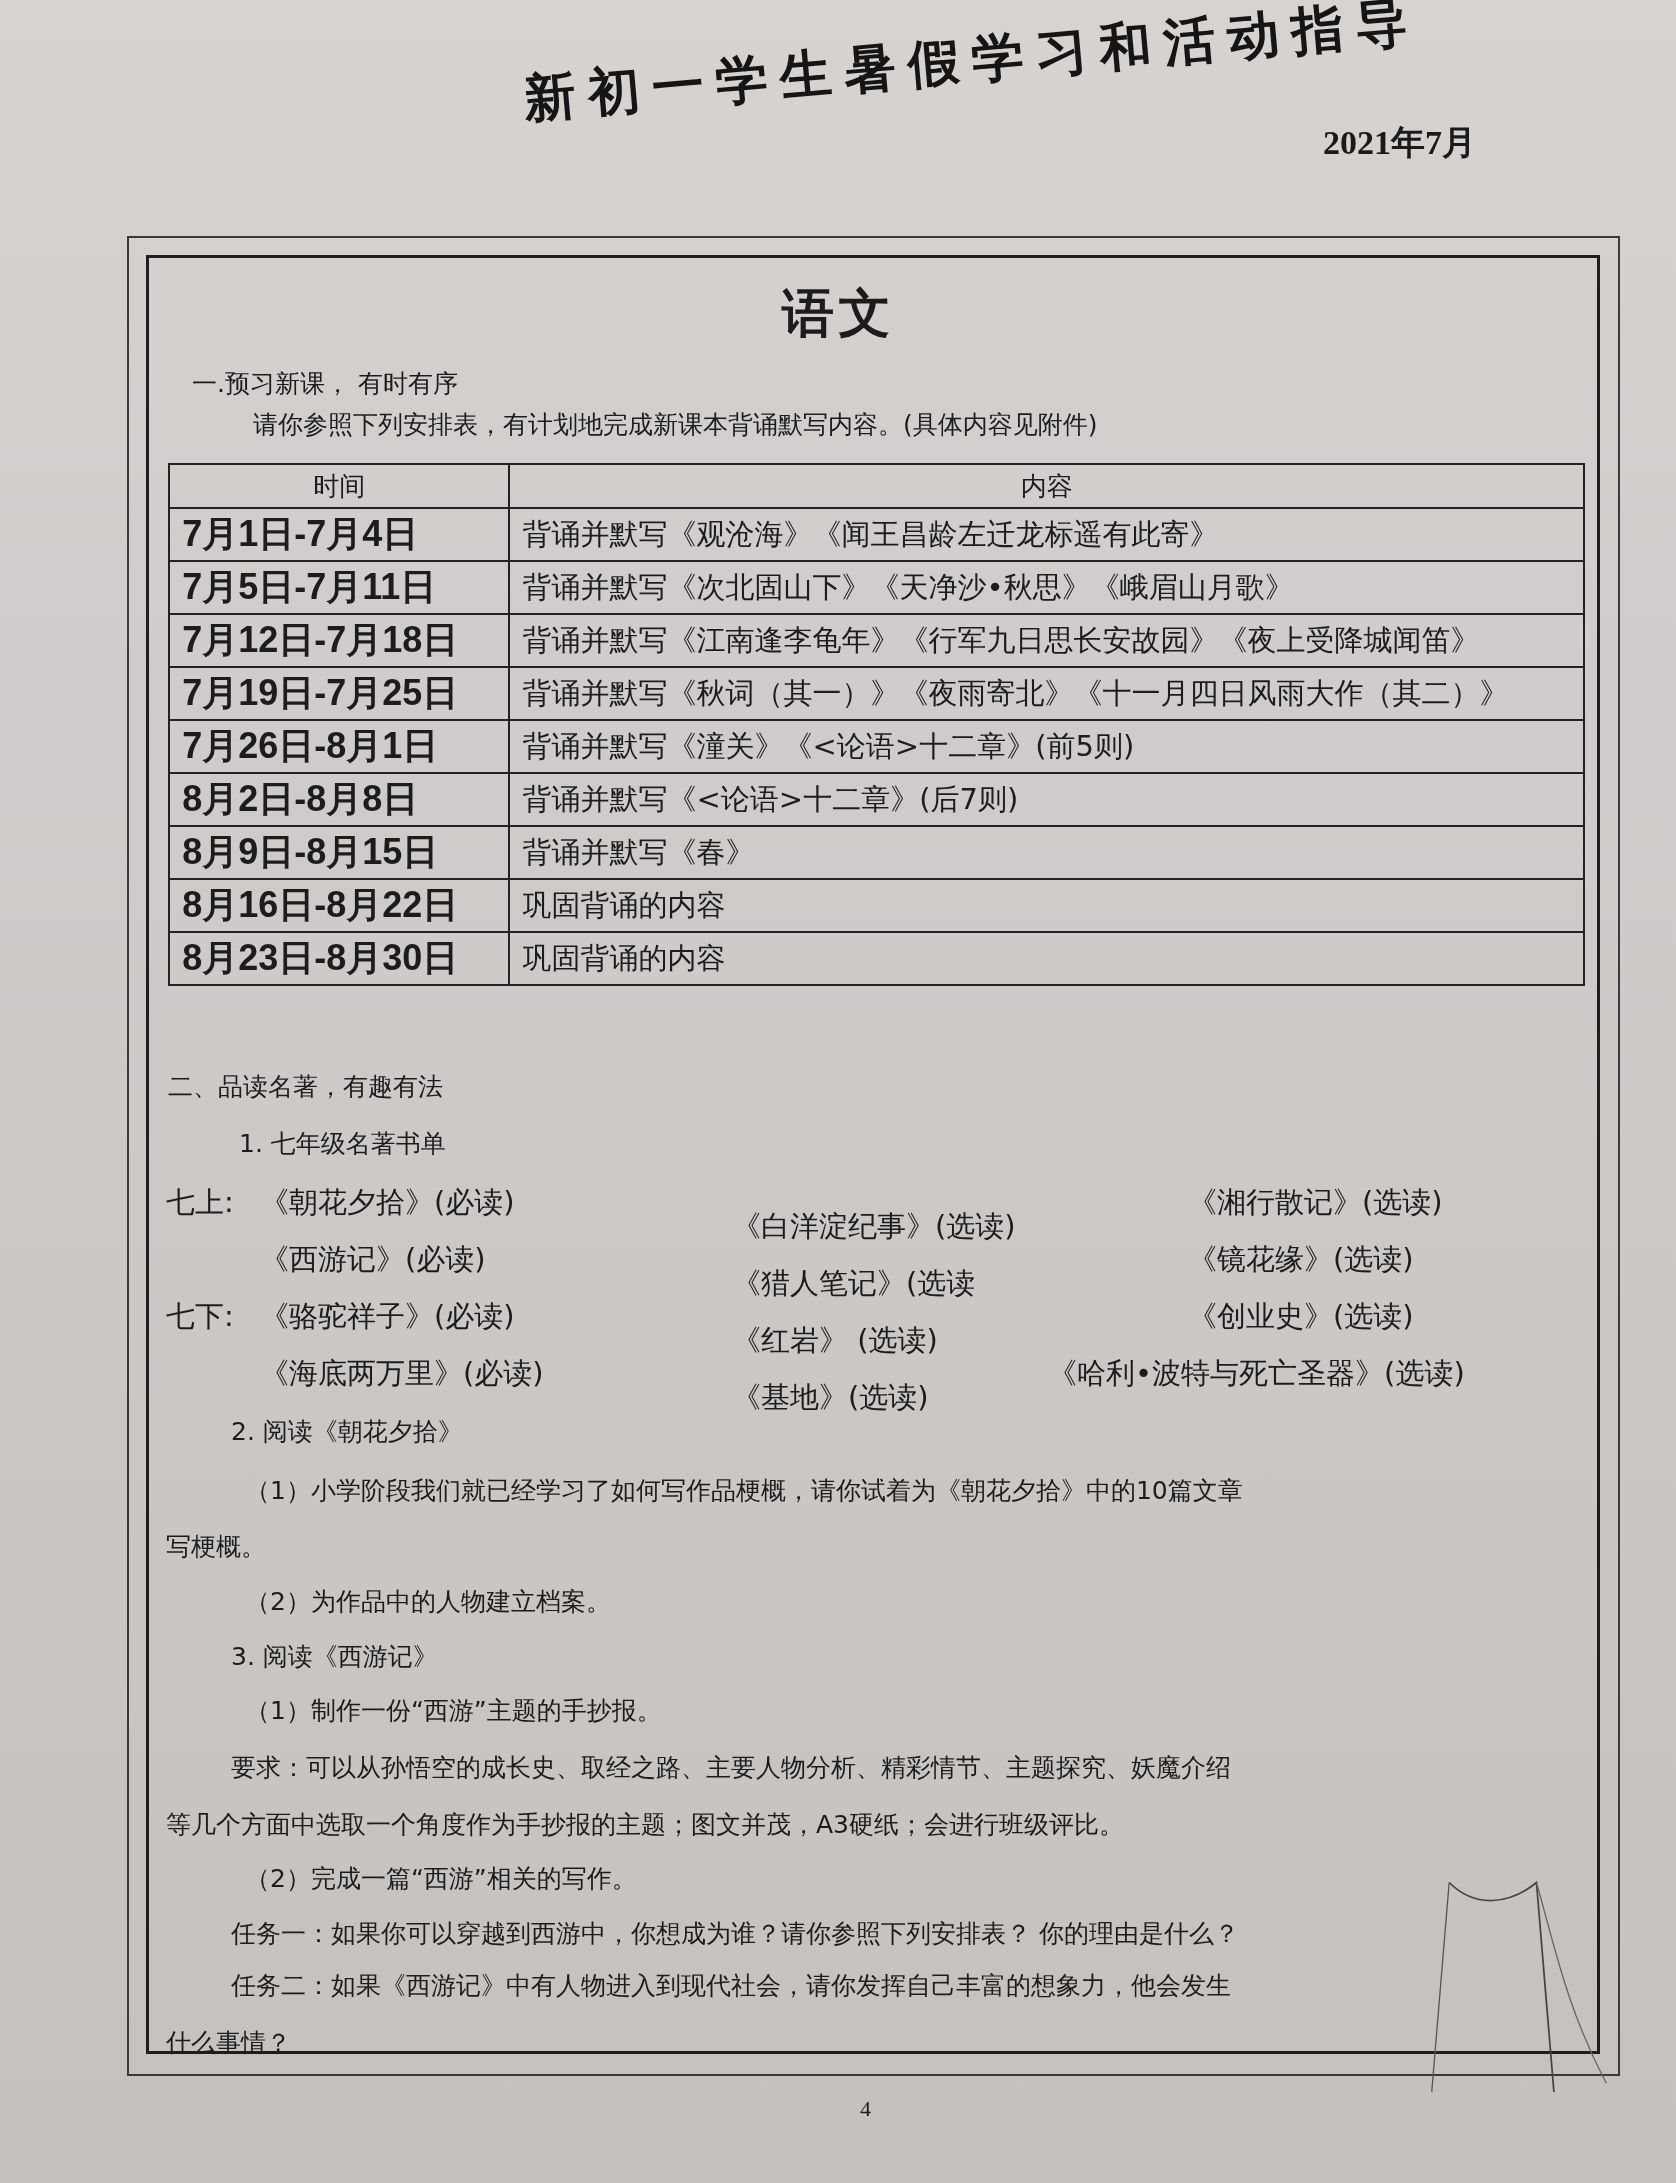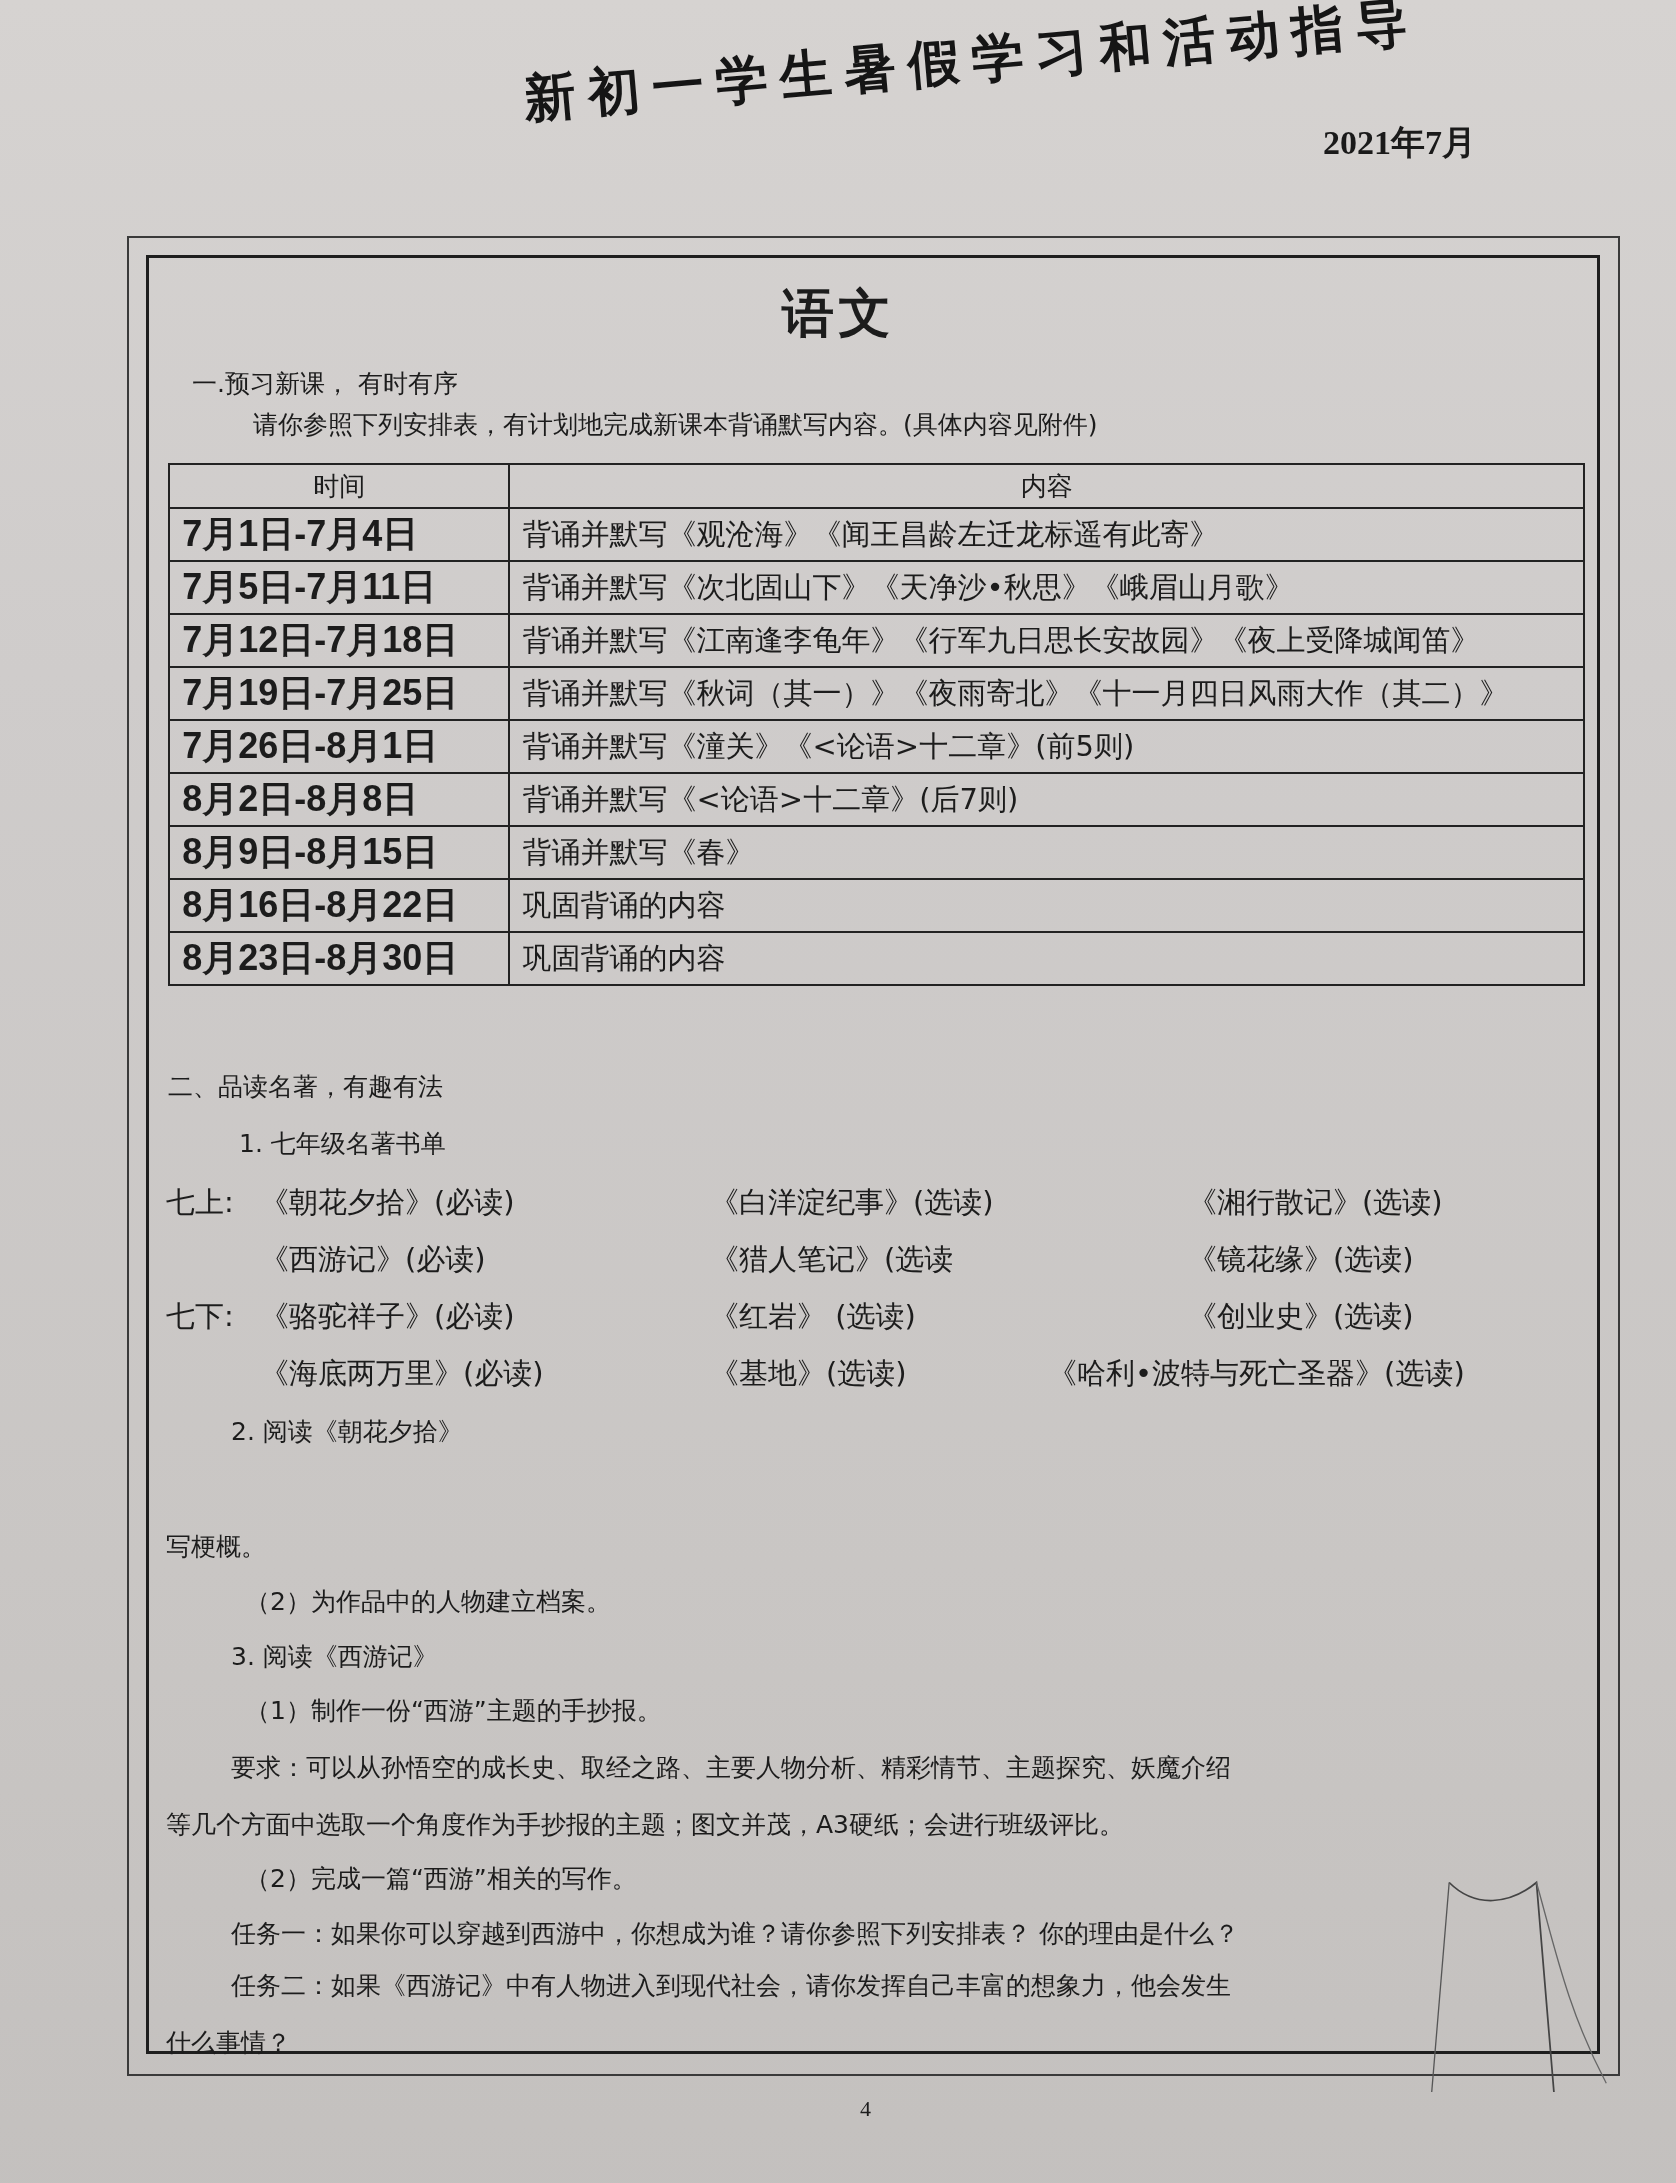--- a/index.html
+++ b/index.html
@@ -46,21 +46,21 @@
   .schedule th, .schedule td {
     border: 2.6px solid #222; font-size: 29px; font-weight: normal;
     padding: 0 12.2px; height: 51px; white-space: nowrap;
   }
   .schedule th { text-align: center; height: 42px; font-size: 26px; }
   .schedule td.time { width: 314px; font-family: Liberation Sans, sans-serif; font-weight: bold; font-size: 36px; }
   .schedule th.time-h { width: 314px; }
   .book-row { position: absolute; left: 166px; width: 1441px; font-size: 29px; white-space: nowrap; }
   .book-row .label { position: absolute; left: 0; }
   .book-row .c1 { position: absolute; left: 94px; }
-  .book-row .c2 { position: absolute; left: 544px; }
+  .book-row .c2 { position: absolute; left: 566px; margin-top: 24px; }
   .book-row .c3 { position: absolute; left: 1022px; }
   .page-num {
     position: absolute; left: 860px; top: 2096px;
     font-family: "Liberation Serif", serif; font-size: 22px;
   }
   .curl {
     position: absolute; left: 1423px; top: 1856px; width: 192px; height: 245px;
   }
 </style>
 </head>
@@ -148,20 +148,21 @@
     <span class="c3">《创业史》(选读)</span>
   </div>
   <div class="book-row" style="top:1354px;">
     <span class="label"></span>
     <span class="c1">《海底两万里》(必读)</span>
     <span class="c2">《基地》(选读)</span>
     <span class="c3" style="left:882px;">《哈利•波特与死亡圣器》(选读)</span>
   </div>
 
   <div class="text" style="left:231px; top:1415px;">2. 阅读《朝花夕拾》</div>
+  <div class="text" style="left:245px; top:1474px;">（1）小学阶段我们就已经学习了如何写作品梗概，请你试着为《朝花夕拾》中的10篇文章</div>
   <div class="text" style="left:166px; top:1530px;">写梗概。</div>
   <div class="text" style="left:245px; top:1585px;">（2）为作品中的人物建立档案。</div>
 
   <div class="text" style="left:231px; top:1640px;">3. 阅读《西游记》</div>
   <div class="text" style="left:245px; top:1694px;">（1）制作一份“西游”主题的手抄报。</div>
   <div class="text" style="left:231px; top:1751px;">要求：可以从孙悟空的成长史、取经之路、主要人物分析、精彩情节、主题探究、妖魔介绍</div>
   <div class="text" style="left:166px; top:1808px;">等几个方面中选取一个角度作为手抄报的主题；图文并茂，A3硬纸；会进行班级评比。</div>
   <div class="text" style="left:245px; top:1862px;">（2）完成一篇“西游”相关的写作。</div>
   <div class="text" style="left:231px; top:1917px;">任务一：如果你可以穿越到西游中，你想成为谁？请你参照下列安排表？ 你的理由是什么？</div>
   <div class="text" style="left:231px; top:1969px;">任务二：如果《西游记》中有人物进入到现代社会，请你发挥自己丰富的想象力，他会发生</div>

